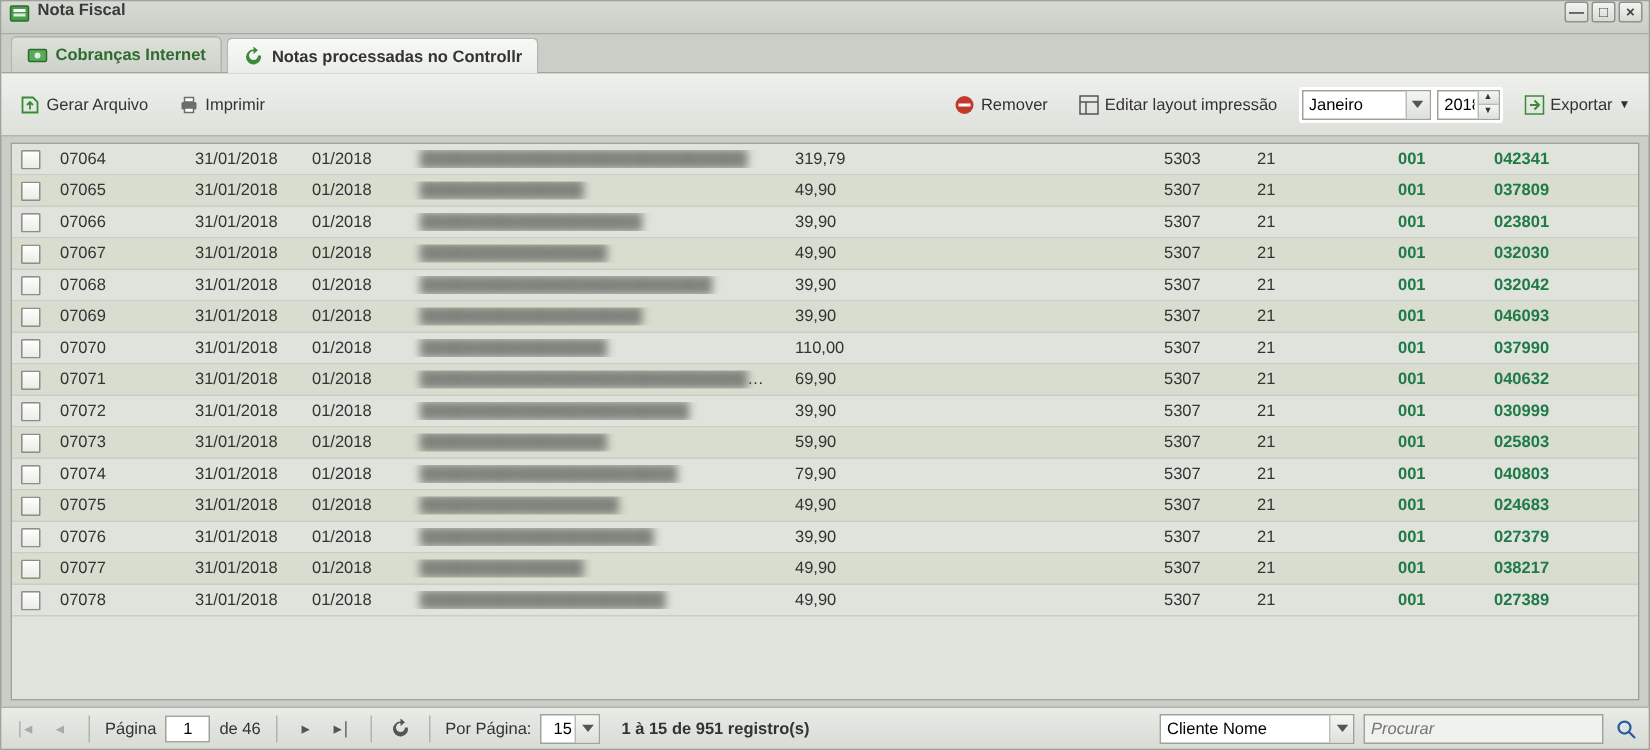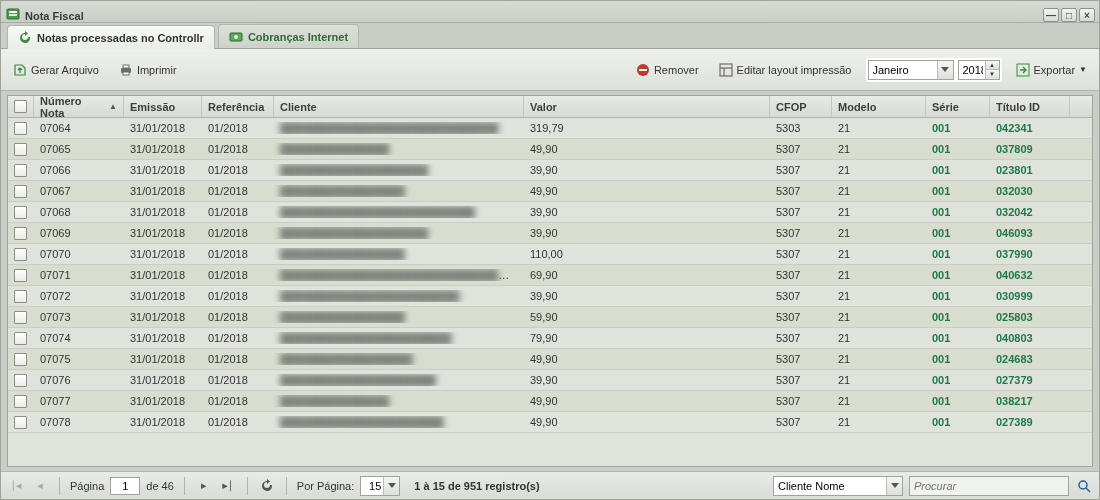--- a/index.html
+++ b/index.html
@@ -1,18 +1,18 @@
 <!DOCTYPE html>
 <html><head>
 <meta charset="utf-8">
 <style>
   * { box-sizing: border-box; }
   html, body { margin:0; padding:0; font-family: Tahoma, Arial, sans-serif; font-size:11px; color:#333; background:#c9cec7; }
   .window { width:1100px; height:500px; background:#c9cec7; border:1px solid #9ea39b; position:relative; display:flex; flex-direction:column; }
-  .titlebar { height:22px; background:linear-gradient(#d7dbd4,#c9cec7); border-bottom:1px solid #a6aba3; display:flex; align-items:flex-end; padding:0 4px; font-weight:bold; color:#3a3a3a; }
+  .titlebar { height:22px; background:linear-gradient(#d7dbd4,#c9cec7); border-bottom:1px solid #a6aba3; display:flex; align-items:flex-start; padding:0 4px; font-weight:bold; color:#3a3a3a; }
   .titlebar .icon { width:16px; height:16px; margin-right:4px; display:inline-flex; align-items:center; justify-content:center; }
   .titlebar .spacer { flex:1; }
   .winbtn { width:16px; height:14px; border:1px solid #8d928a; background:linear-gradient(#f2f4f0,#d7dbd4); margin-left:2px; border-radius:2px; display:inline-flex; align-items:center; justify-content:center; cursor:pointer; font-size:10px; color:#444; }
   .tabs { height:26px; display:flex; align-items:flex-end; padding:0 6px; background:#c9cec7; border-bottom:1px solid #9ea39b; }
   .tab { height:24px; padding:0 10px; display:flex; align-items:center; gap:5px; border:1px solid #b0b5ad; border-bottom:none; border-top-left-radius:4px; border-top-right-radius:4px; margin-right:3px; background:linear-gradient(#dce0d9,#cdd2ca); color:#2f6b2f; font-weight:bold; cursor:pointer; }
   .tab.active { background:linear-gradient(#f7f9f6,#e9ece7); color:#333; position:relative; top:1px; }
   .tab .ticon { width:14px; height:14px; display:inline-flex; }
   .toolbar { height:42px; background:linear-gradient(#eef0ec,#dde1da); border-bottom:1px solid #b0b5ad; display:flex; align-items:center; padding:0 6px; gap:8px; }
   .tbtn { display:inline-flex; align-items:center; gap:4px; padding:2px 6px; cursor:pointer; color:#333; border-radius:2px; }
   .tbtn.red { color:#333; }
@@ -67,36 +67,36 @@
         </svg>
     </span>
     <span>Nota Fiscal</span>
     <span class="spacer"></span>
     <span class="winbtn">—</span>
     <span class="winbtn">□</span>
     <span class="winbtn">×</span>
   </div>
 
   <div class="tabs">
+    <div class="tab">
+      <span class="ticon">
+        <svg width="14" height="14" viewBox="0 0 14 14">
+            <rect x="1" y="3" width="12" height="8" rx="1" fill="#5aa85a" stroke="#2e6b2e"></rect>
+            <circle cx="7" cy="7" r="2" fill="#d9efd9"></circle>
+          </svg>
+      </span>
+      <span>Cobranças Internet</span>
+    </div>
     <div class="tab active">
       <span class="ticon">
         <svg width="14" height="14" viewBox="0 0 14 14">
             <path d="M7 2a5 5 0 1 0 4.9 4H10a3 3 0 1 1-3-3v2l3-2.5L7 0z" fill="#3a8a3a"></path>
           </svg>
       </span>
       <span>Notas processadas no Controllr</span>
-    </div>
-    <div class="tab">
-      <span class="ticon">
-        <svg width="14" height="14" viewBox="0 0 14 14">
-            <rect x="1" y="3" width="12" height="8" rx="1" fill="#5aa85a" stroke="#2e6b2e"></rect>
-            <circle cx="7" cy="7" r="2" fill="#d9efd9"></circle>
-          </svg>
-      </span>
-      <span>Cobranças Internet</span>
     </div>
   </div>
 
   <div class="toolbar">
     <span class="tbtn">
       <span class="bicon">
         <svg width="14" height="14" viewBox="0 0 14 14">
             <path d="M2 2h7l3 3v7H2z" fill="none" stroke="#3a8a3a" stroke-width="1.2"></path>
             <path d="M5 7l2-2 2 2M7 5v5" stroke="#3a8a3a" stroke-width="1.2" fill="none"></path>
           </svg>
@@ -155,34 +155,20 @@
             <rect x="1" y="1" width="12" height="12" fill="none" stroke="#3a8a3a"></rect>
             <path d="M4 7h5M7 4l3 3-3 3" stroke="#3a8a3a" fill="none" stroke-width="1.3"></path>
           </svg>
       </span>
       <span>Exportar</span>
       <span style="font-size:8px;">▼</span>
     </span>
   </div>
 
   <div class="grid">
-    <div class="ghead">
-      <div class="gh c-chk chkcell">
-          <span class="chk"></span>
-        </div>
-      <div class="gh c-num sort">Número Nota</div>
-      <div class="gh c-emi">Emissão</div>
-      <div class="gh c-ref">Referência</div>
-      <div class="gh c-cli">Cliente</div>
-      <div class="gh c-val">Valor</div>
-      <div class="gh c-cfop">CFOP</div>
-      <div class="gh c-mod">Modelo</div>
-      <div class="gh c-ser">Série</div>
-      <div class="gh c-tit">Título ID</div>
-    </div>
     <div class="gbody" id="gbody">
         <div class="gr">
           <div class="gc c-chk chkcell">
             <span class="chk"></span>
           </div>
           <div class="gc c-num">07064</div>
           <div class="gc c-emi">31/01/2018</div>
           <div class="gc c-ref">01/2018</div>
           <div class="gc c-cli"><span class="blur">████████████████████████████</span></div>
           <div class="gc c-val">319,79</div>

